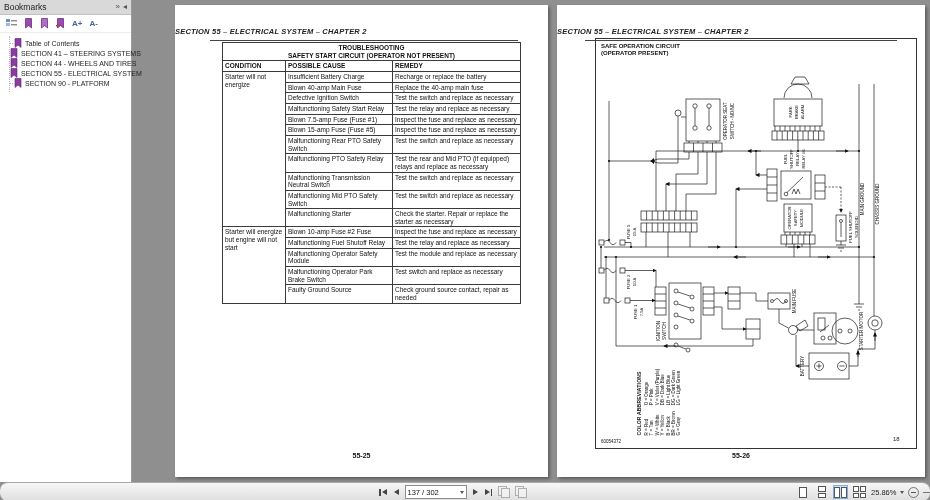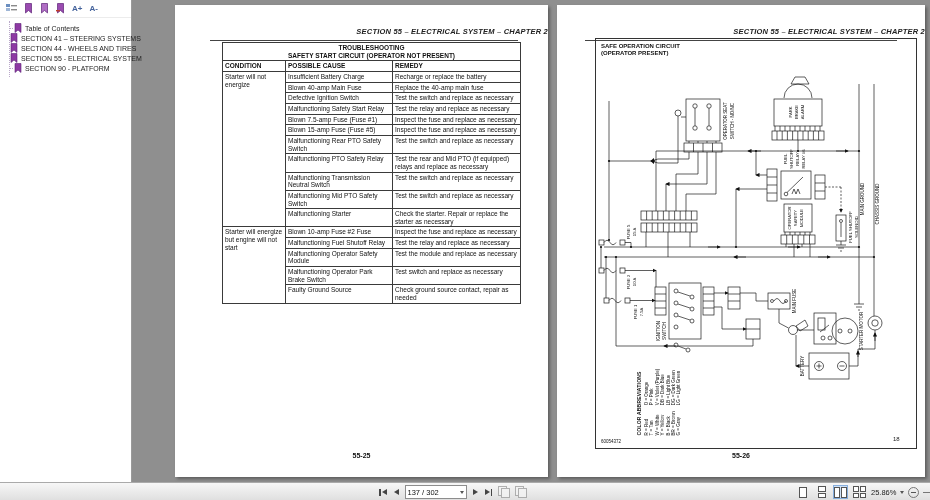--- a/index.html
+++ b/index.html
@@ -20,21 +20,21 @@
   .bm-list::before{content:"";position:absolute;left:9px;top:-2px;height:56px;border-left:1px dotted #b9a8c9;}
   .bm-list li{display:flex;align-items:center;height:10px;padding-left:9px;font-size:7px;
               color:#1d1d1d;white-space:nowrap;cursor:default;}
   .bm-list li .dash{width:4px;border-top:1px dotted #b9a8c9;margin-right:1px;}
   .bm-list li svg{margin-right:3px;flex:0 0 auto;}
 
   
   .page{position:absolute;background:#fff;box-shadow:2px 2px 3px rgba(0,0,0,.35);color:#111;}
   .page-left{left:175px;top:5px;width:373px;height:472px;}
   .page-right{left:557px;top:5px;width:368px;height:472px;}
-  .pg-header{position:absolute;top:22px;left:0;right:0;text-align:right;font-size:7.5px;
+  .pg-header{position:absolute;top:22px;left:0;right:0;text-align:left;font-size:7.5px;
              font-style:italic;font-weight:bold;color:#222;letter-spacing:.2px;}
   .pg-rule{position:absolute;top:35px;height:0;border-top:1px solid #444;}
   .page-left .pg-rule{left:35px;right:30px;}
   .page-right .pg-rule{left:28px;right:28px;}
   .pg-footer{position:absolute;top:447px;left:0;right:0;text-align:center;font-size:7px;font-weight:bold;}
 
   
   .ts-table{position:absolute;left:47px;top:37px;width:298px;border-collapse:collapse;
             font-size:6.5px;line-height:1.18;table-layout:fixed;}
   .ts-table td,.ts-table th{border:1px solid #3a3a3a;padding:1px 2px;vertical-align:top;text-align:left;}
@@ -51,21 +51,21 @@
 
   
   .abbr{position:absolute;left:25px;top:334px;width:77px;height:48px;transform:rotate(-90deg);
         font-size:4.5px;line-height:1.2;color:#111;}
   .abbr .ttl{font-size:5px;font-weight:bold;margin-bottom:2px;letter-spacing:.2px;}
   .abbr .cols{display:flex;gap:6px;}
   .abbr .col div{white-space:nowrap;}
 
   
   .statusbar{position:absolute;left:0;top:482px;width:930px;height:18px;
-             background:linear-gradient(#f7f7f7,#dedede);border-top:1px solid #aaa;z-index:6;}
+             background:linear-gradient(#f7f7f7,#dedede);border-top:1px solid #aaa;z-index:6;border-radius:8px;}
   .nav-group{position:absolute;left:378px;top:2px;height:14px;display:flex;align-items:center;gap:5px;}
   .right-group{position:absolute;left:795px;top:2px;height:14px;display:flex;align-items:center;gap:4px;}
   .nb{display:flex;align-items:center;gap:1px;padding:1px;cursor:default;}
   .tl{width:0;height:0;border-top:3.5px solid transparent;border-bottom:3.5px solid transparent;border-right:5px solid #454545;}
   .tr{width:0;height:0;border-top:3.5px solid transparent;border-bottom:3.5px solid transparent;border-left:5px solid #454545;}
   .bar{width:1.5px;height:7px;background:#454545;}
   .pagebox{width:56px;height:12px;background:#fff;border:1px solid #8d8d8d;display:flex;
            align-items:center;font-size:7.5px;padding:0 2px;color:#111;}
   .pagebox .txt{flex:1;}
   .caret{width:0;height:0;border-left:2.5px solid transparent;border-right:2.5px solid transparent;border-top:3px solid #555;}
@@ -85,20 +85,26 @@
   .zminus{width:11px;height:11px;border:1px solid #777;border-radius:50%;display:flex;
           align-items:center;justify-content:center;box-sizing:border-box;}
   .zminus i{width:5px;height:1px;background:#555;display:block;}
   .zslider{width:20px;height:11px;position:relative;}
   .zslider i{position:absolute;left:0;top:5px;width:20px;height:1px;background:#777;display:block;}
 </style>
 </head>
 <body>
 
 <div class="sidebar">
+  <div class="sb-header">
+    <span>Bookmarks</span>
+    <span class="sp"></span>
+    <span class="sb-hicon">»</span>
+    <span class="sb-hicon">◂</span>
+  </div>
   <div class="sb-tools">
     <span>
       <svg width="11" height="10" viewBox="0 0 11 10">
           <rect x="0" y="0" width="4" height="3" fill="#6b8fc0"></rect>
           <rect x="0" y="4" width="4" height="3" fill="#9fb6d6"></rect>
           <rect x="5" y="1" width="6" height="1.4" fill="#8a8a8a"></rect>
           <rect x="5" y="5" width="6" height="1.4" fill="#8a8a8a"></rect>
         </svg>
     </span>
     <span>

